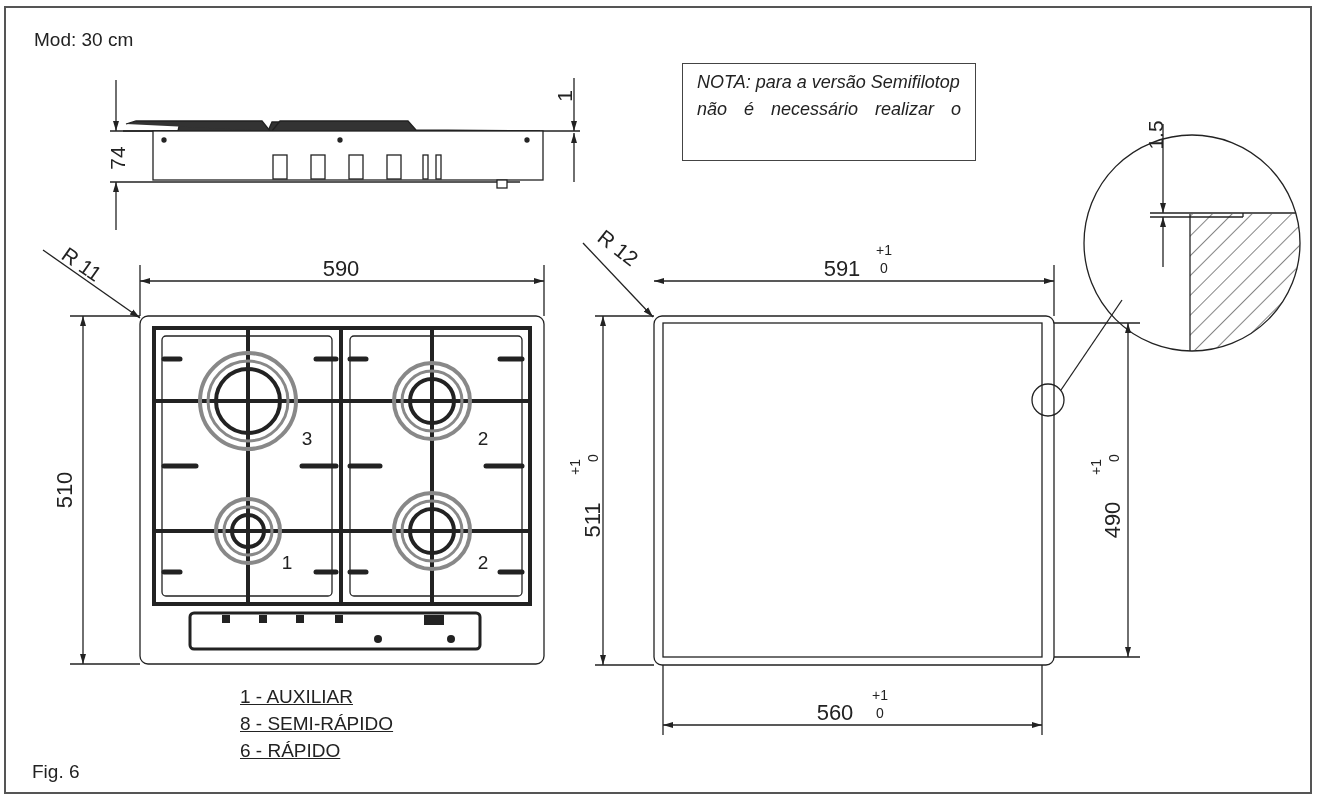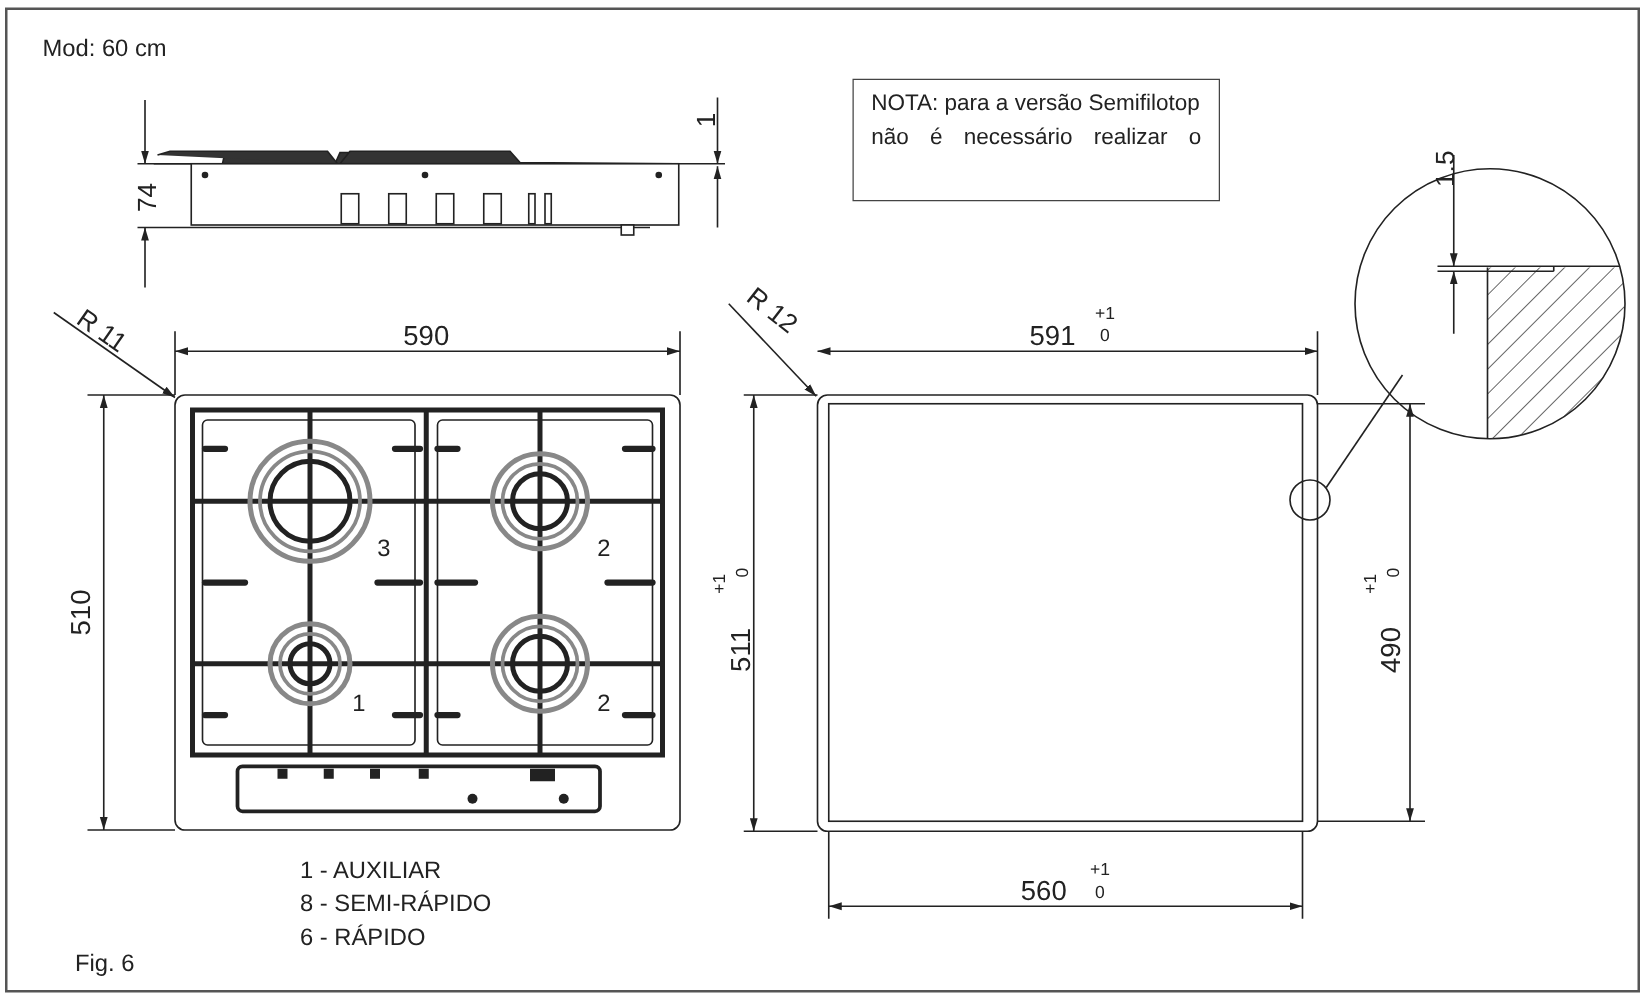--- a/index.html
+++ b/index.html
@@ -1,23 +1,23 @@
 <!DOCTYPE html>
 <html><head>
 <meta charset="utf-8">
 <style>
   html,body{margin:0;padding:0;background:#fff;}
   body{width:1318px;height:798px;position:relative;overflow:hidden;font-family:"Liberation Sans",sans-serif;color:#222;}
   svg{position:absolute;left:0;top:0;}
   .t{font-family:"Liberation Sans",sans-serif;fill:#222;}
   .note{position:absolute;left:682px;top:63px;width:294px;height:98px;border:1.5px solid #444;box-sizing:border-box;padding:5px 14px;font-size:18px;line-height:27px;text-align:justify;}
-  .note span{display:block;}
-  .legend{position:absolute;left:240px;top:683px;font-size:19px;line-height:27px;}
+  .note span{display:block;font-style:italic;}
+  .legend{position:absolute;left:240px;top:683px;font-size:19px;line-height:27px;text-decoration:underline;}
   .legend div{white-space:nowrap;}
-  .fig{position:absolute;left:32px;top:761px;font-size:19px;margin-left:28px;}
+  .fig{position:absolute;left:32px;top:761px;font-size:19px;}
   .mod{position:absolute;left:34px;top:29px;font-size:19px;}
 </style>
 </head>
 <body>
 
 <svg width="1318" height="798" viewBox="0 0 1318 798">
   <defs>
     <marker id="ar" viewBox="0 0 10 10" refX="10" refY="5" markerWidth="8" markerHeight="8" orient="auto-start-reverse">
       <path d="M0,2 L10,5 L0,8 z" fill="#222"></path>
     </marker>
@@ -171,21 +171,21 @@
       <line x1="1150" y1="213" x2="1310" y2="213"></line>
       <line x1="1150" y1="217" x2="1243" y2="217"></line>
       <line x1="1243" y1="213" x2="1243" y2="217"></line>
     </g>
     <line x1="1163" y1="124" x2="1163" y2="213" marker-end="url(#ar)"></line>
     <line x1="1163" y1="267" x2="1163" y2="217" marker-end="url(#ar)"></line>
   </g>
   <text class="t" font-size="21" text-anchor="middle" transform="translate(1163,135) rotate(-90)">1.5</text>
 </svg>
 
-<div class="mod">Mod: 60 cm</div>
+<div class="mod">Mod: 30 cm</div>
 
 <div class="note">
   <span>NOTA: para a versão Semifilotop</span>
   <span style="text-align-last:justify;">não é necessário realizar o</span>
 </div>
 
 <div class="legend">
   <div>1 - AUXILIAR</div>
   <div>8 - SEMI-RÁPIDO</div>
   <div>6 - RÁPIDO</div>

